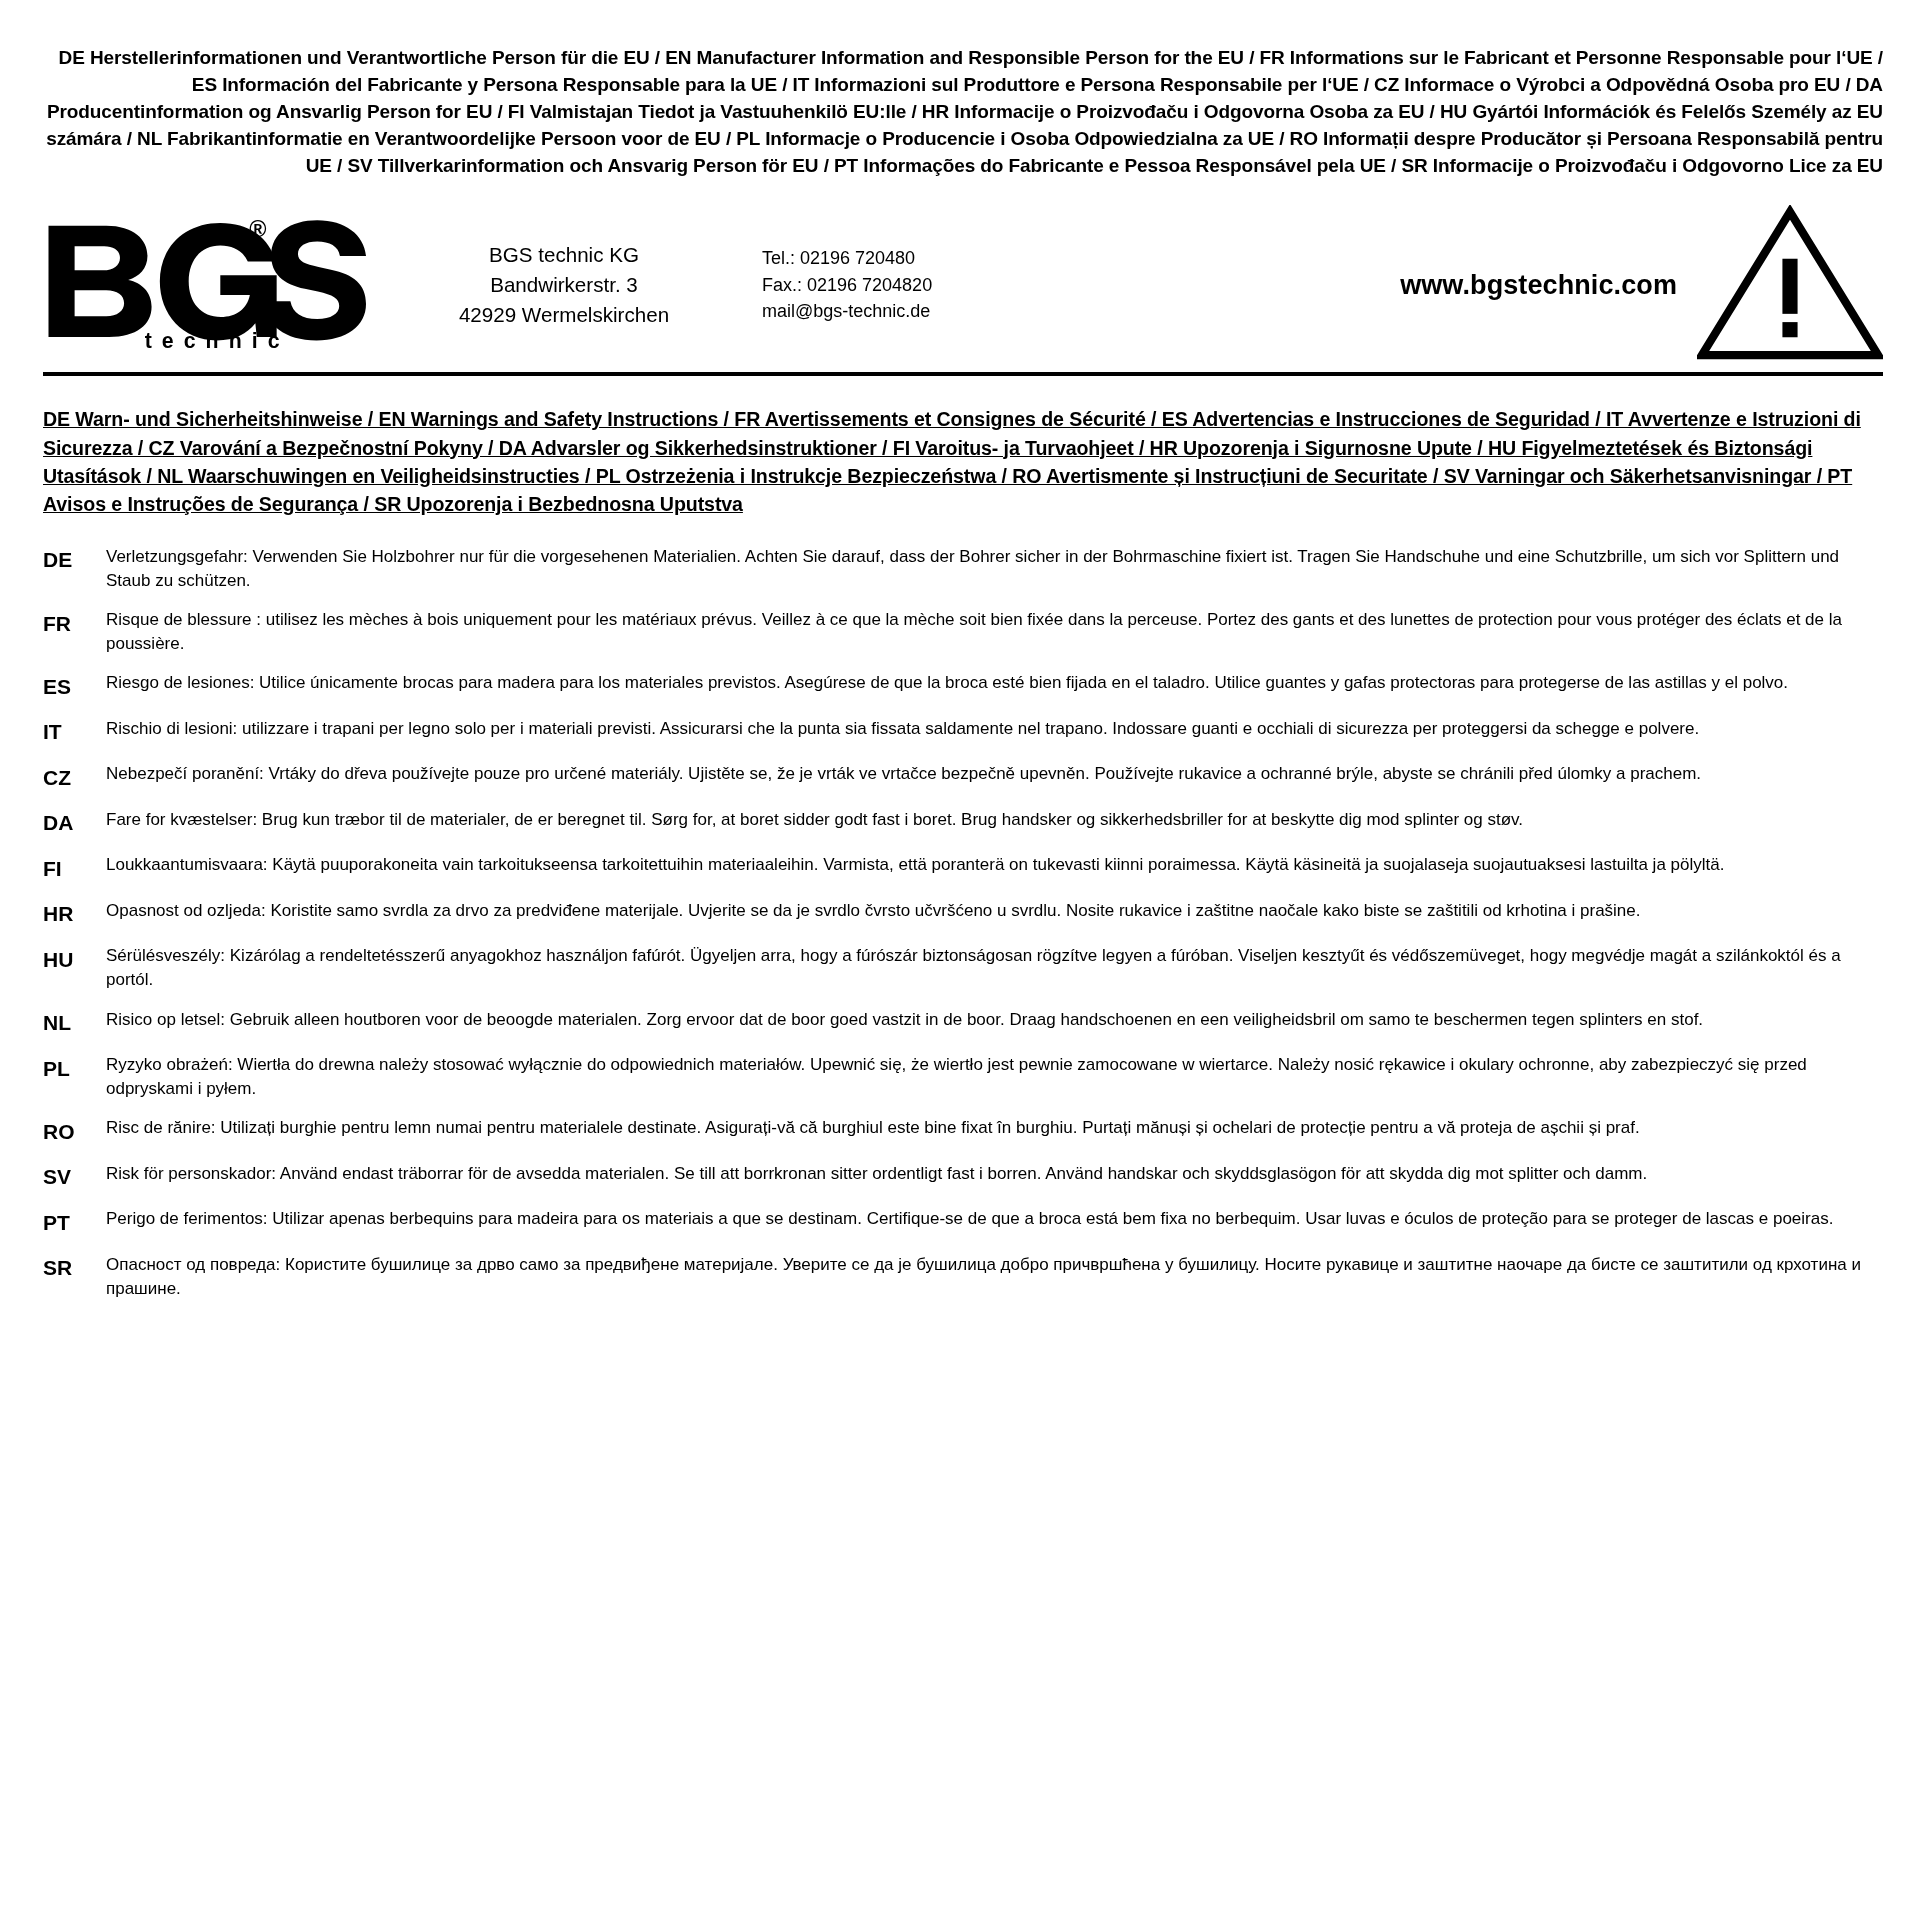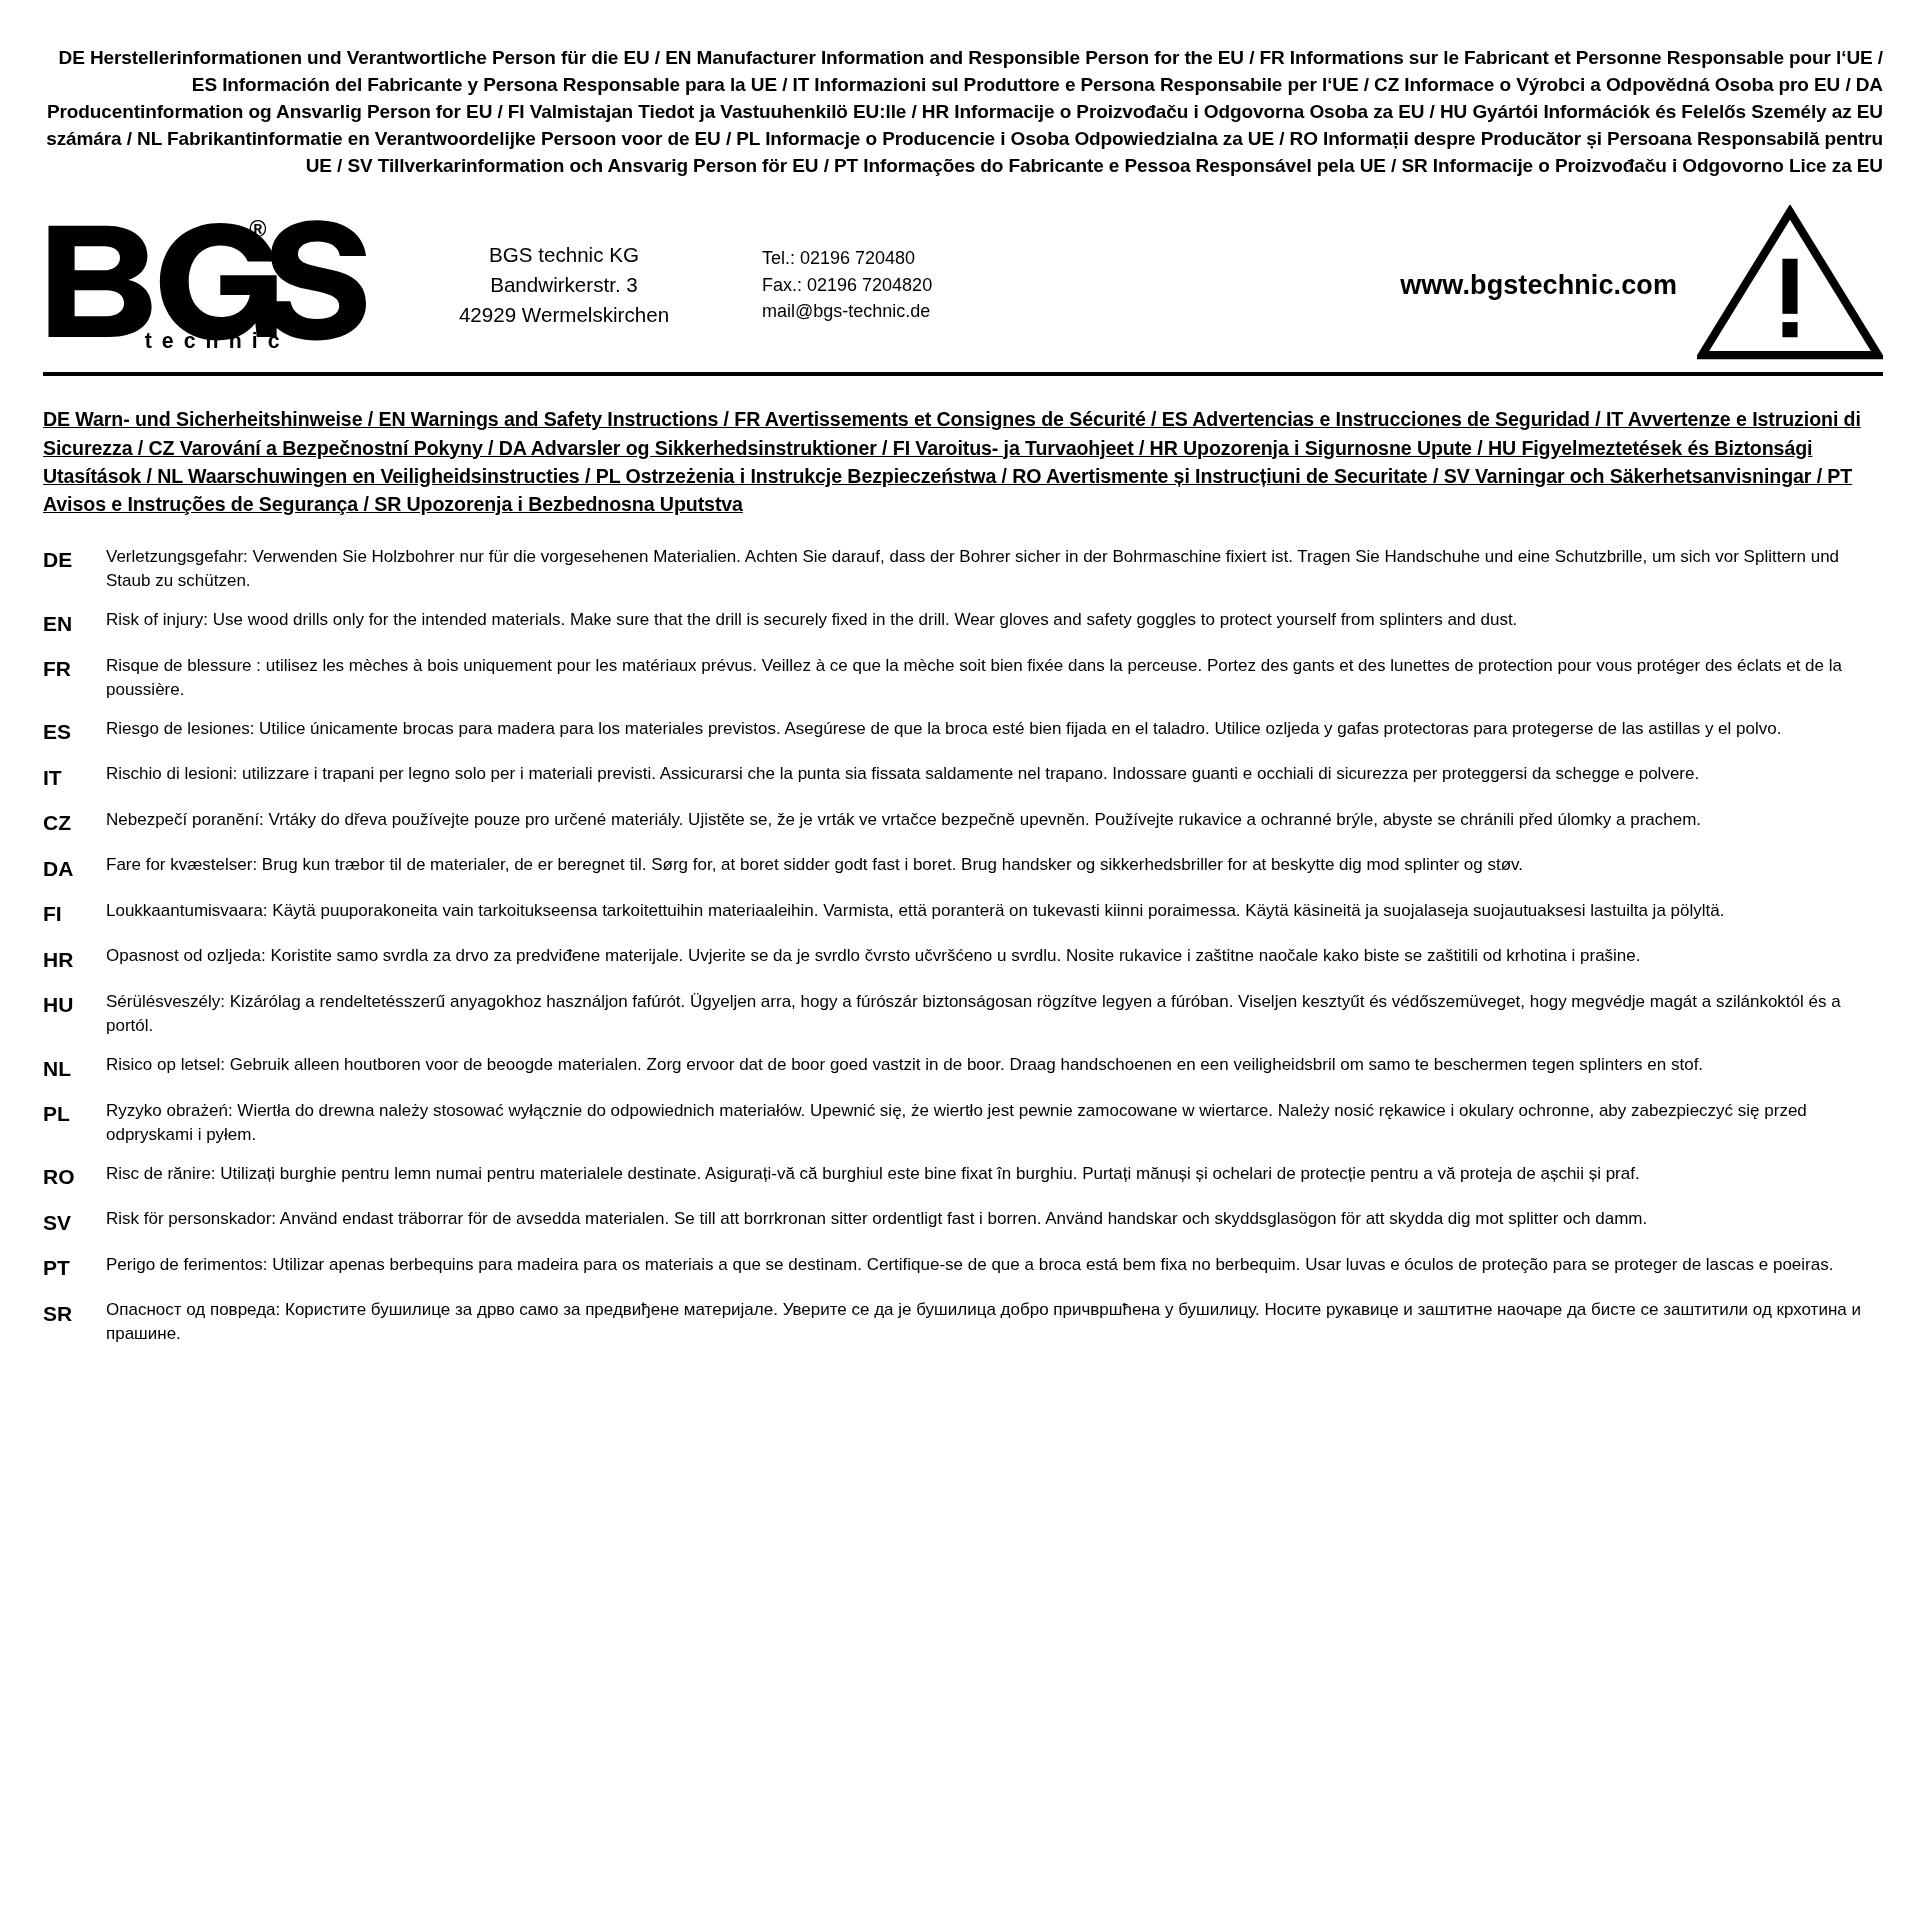--- a/index.html
+++ b/index.html
@@ -158,33 +158,29 @@
 
   <div class="warn-title">DE Warn- und Sicherheitshinweise  /  EN Warnings and Safety Instructions  /  FR Avertissements et Consignes de Sécurité  /  ES Advertencias e Instrucciones de Seguridad  /  IT Avvertenze e Istruzioni di Sicurezza  /  CZ Varování a Bezpečnostní Pokyny  /  DA Advarsler og Sikkerhedsinstruktioner  /  FI Varoitus- ja Turvaohjeet  /  HR Upozorenja i Sigurnosne Upute  /  HU Figyelmeztetések és Biztonsági Utasítások  /  NL Waarschuwingen en Veiligheidsinstructies  /  PL Ostrzeżenia i Instrukcje Bezpieczeństwa  /  RO Avertismente și Instrucțiuni de Securitate  /  SV Varningar och Säkerhetsanvisningar  /  PT Avisos e Instruções de Segurança  /  SR Upozorenja i Bezbednosna Uputstva</div>
 
   <div class="lang-list">
 
     <div class="lang-row">
       <div class="lang-code">DE</div>
       <div class="lang-text">Verletzungsgefahr: Verwenden Sie Holzbohrer nur für die vorgesehenen Materialien. Achten Sie darauf, dass der Bohrer sicher in der Bohrmaschine fixiert ist. Tragen Sie Handschuhe und eine Schutzbrille, um sich vor Splittern und Staub zu schützen.</div>
     </div>
 
-    <div class="lang-row">
-      <div class="lang-code">EN</div>
-      <div class="lang-text">Risk of injury: Use wood drills only for the intended materials. Make sure that the drill is securely fixed in the drill. Wear gloves and safety goggles to protect yourself from splinters and dust.</div>
-    </div>
 
     <div class="lang-row">
       <div class="lang-code">FR</div>
       <div class="lang-text">Risque de blessure : utilisez les mèches à bois uniquement pour les matériaux prévus. Veillez à ce que la mèche soit bien fixée dans la perceuse. Portez des gants et des lunettes de protection pour vous protéger des éclats et de la poussière.</div>
     </div>
 
     <div class="lang-row">
       <div class="lang-code">ES</div>
-      <div class="lang-text">Riesgo de lesiones: Utilice únicamente brocas para madera para los materiales previstos. Asegúrese de que la broca esté bien fijada en el taladro. Utilice ozljeda y gafas protectoras para protegerse de las astillas y el polvo.</div>
+      <div class="lang-text">Riesgo de lesiones: Utilice únicamente brocas para madera para los materiales previstos. Asegúrese de que la broca esté bien fijada en el taladro. Utilice guantes y gafas protectoras para protegerse de las astillas y el polvo.</div>
     </div>
 
     <div class="lang-row">
       <div class="lang-code">IT</div>
       <div class="lang-text">Rischio di lesioni: utilizzare i trapani per legno solo per i materiali previsti. Assicurarsi che la punta sia fissata saldamente nel trapano. Indossare guanti e occhiali di sicurezza per proteggersi da schegge e polvere.</div>
     </div>
 
     <div class="lang-row">
       <div class="lang-code">CZ</div>
       <div class="lang-text">Nebezpečí poranění: Vrtáky do dřeva používejte pouze pro určené materiály. Ujistěte se, že je vrták ve vrtačce bezpečně upevněn. Používejte rukavice a ochranné brýle, abyste se chránili před úlomky a prachem.</div>

